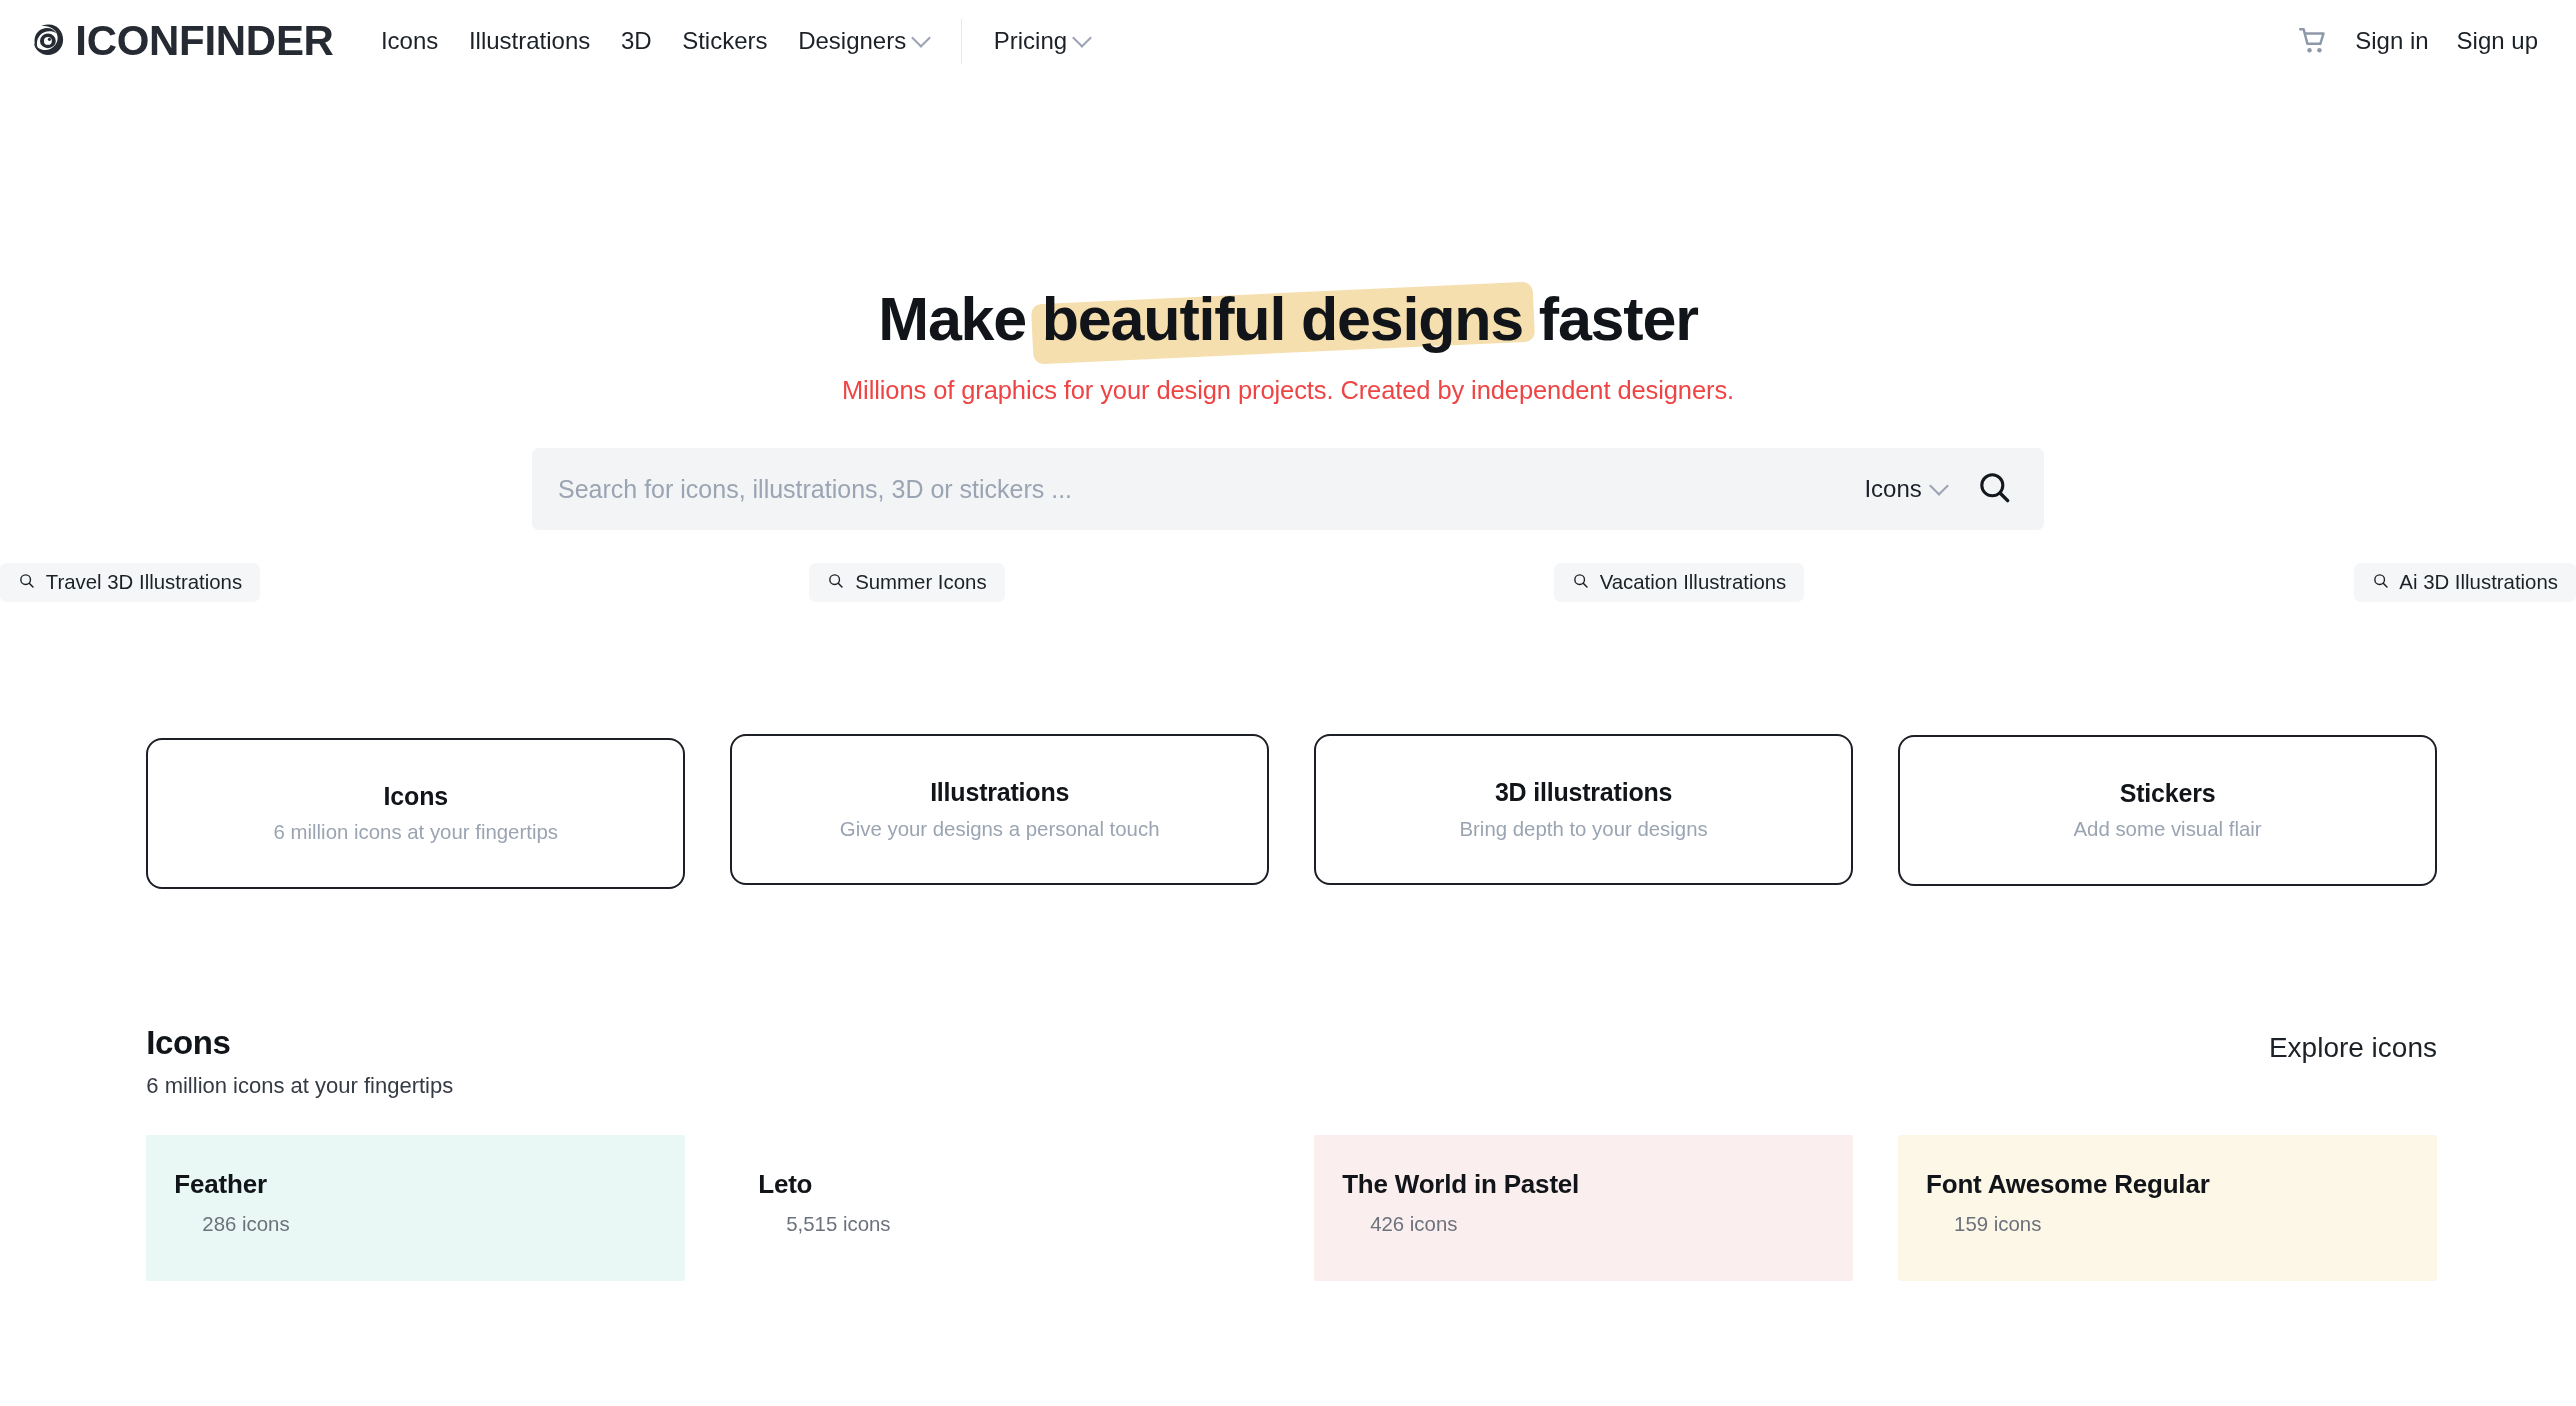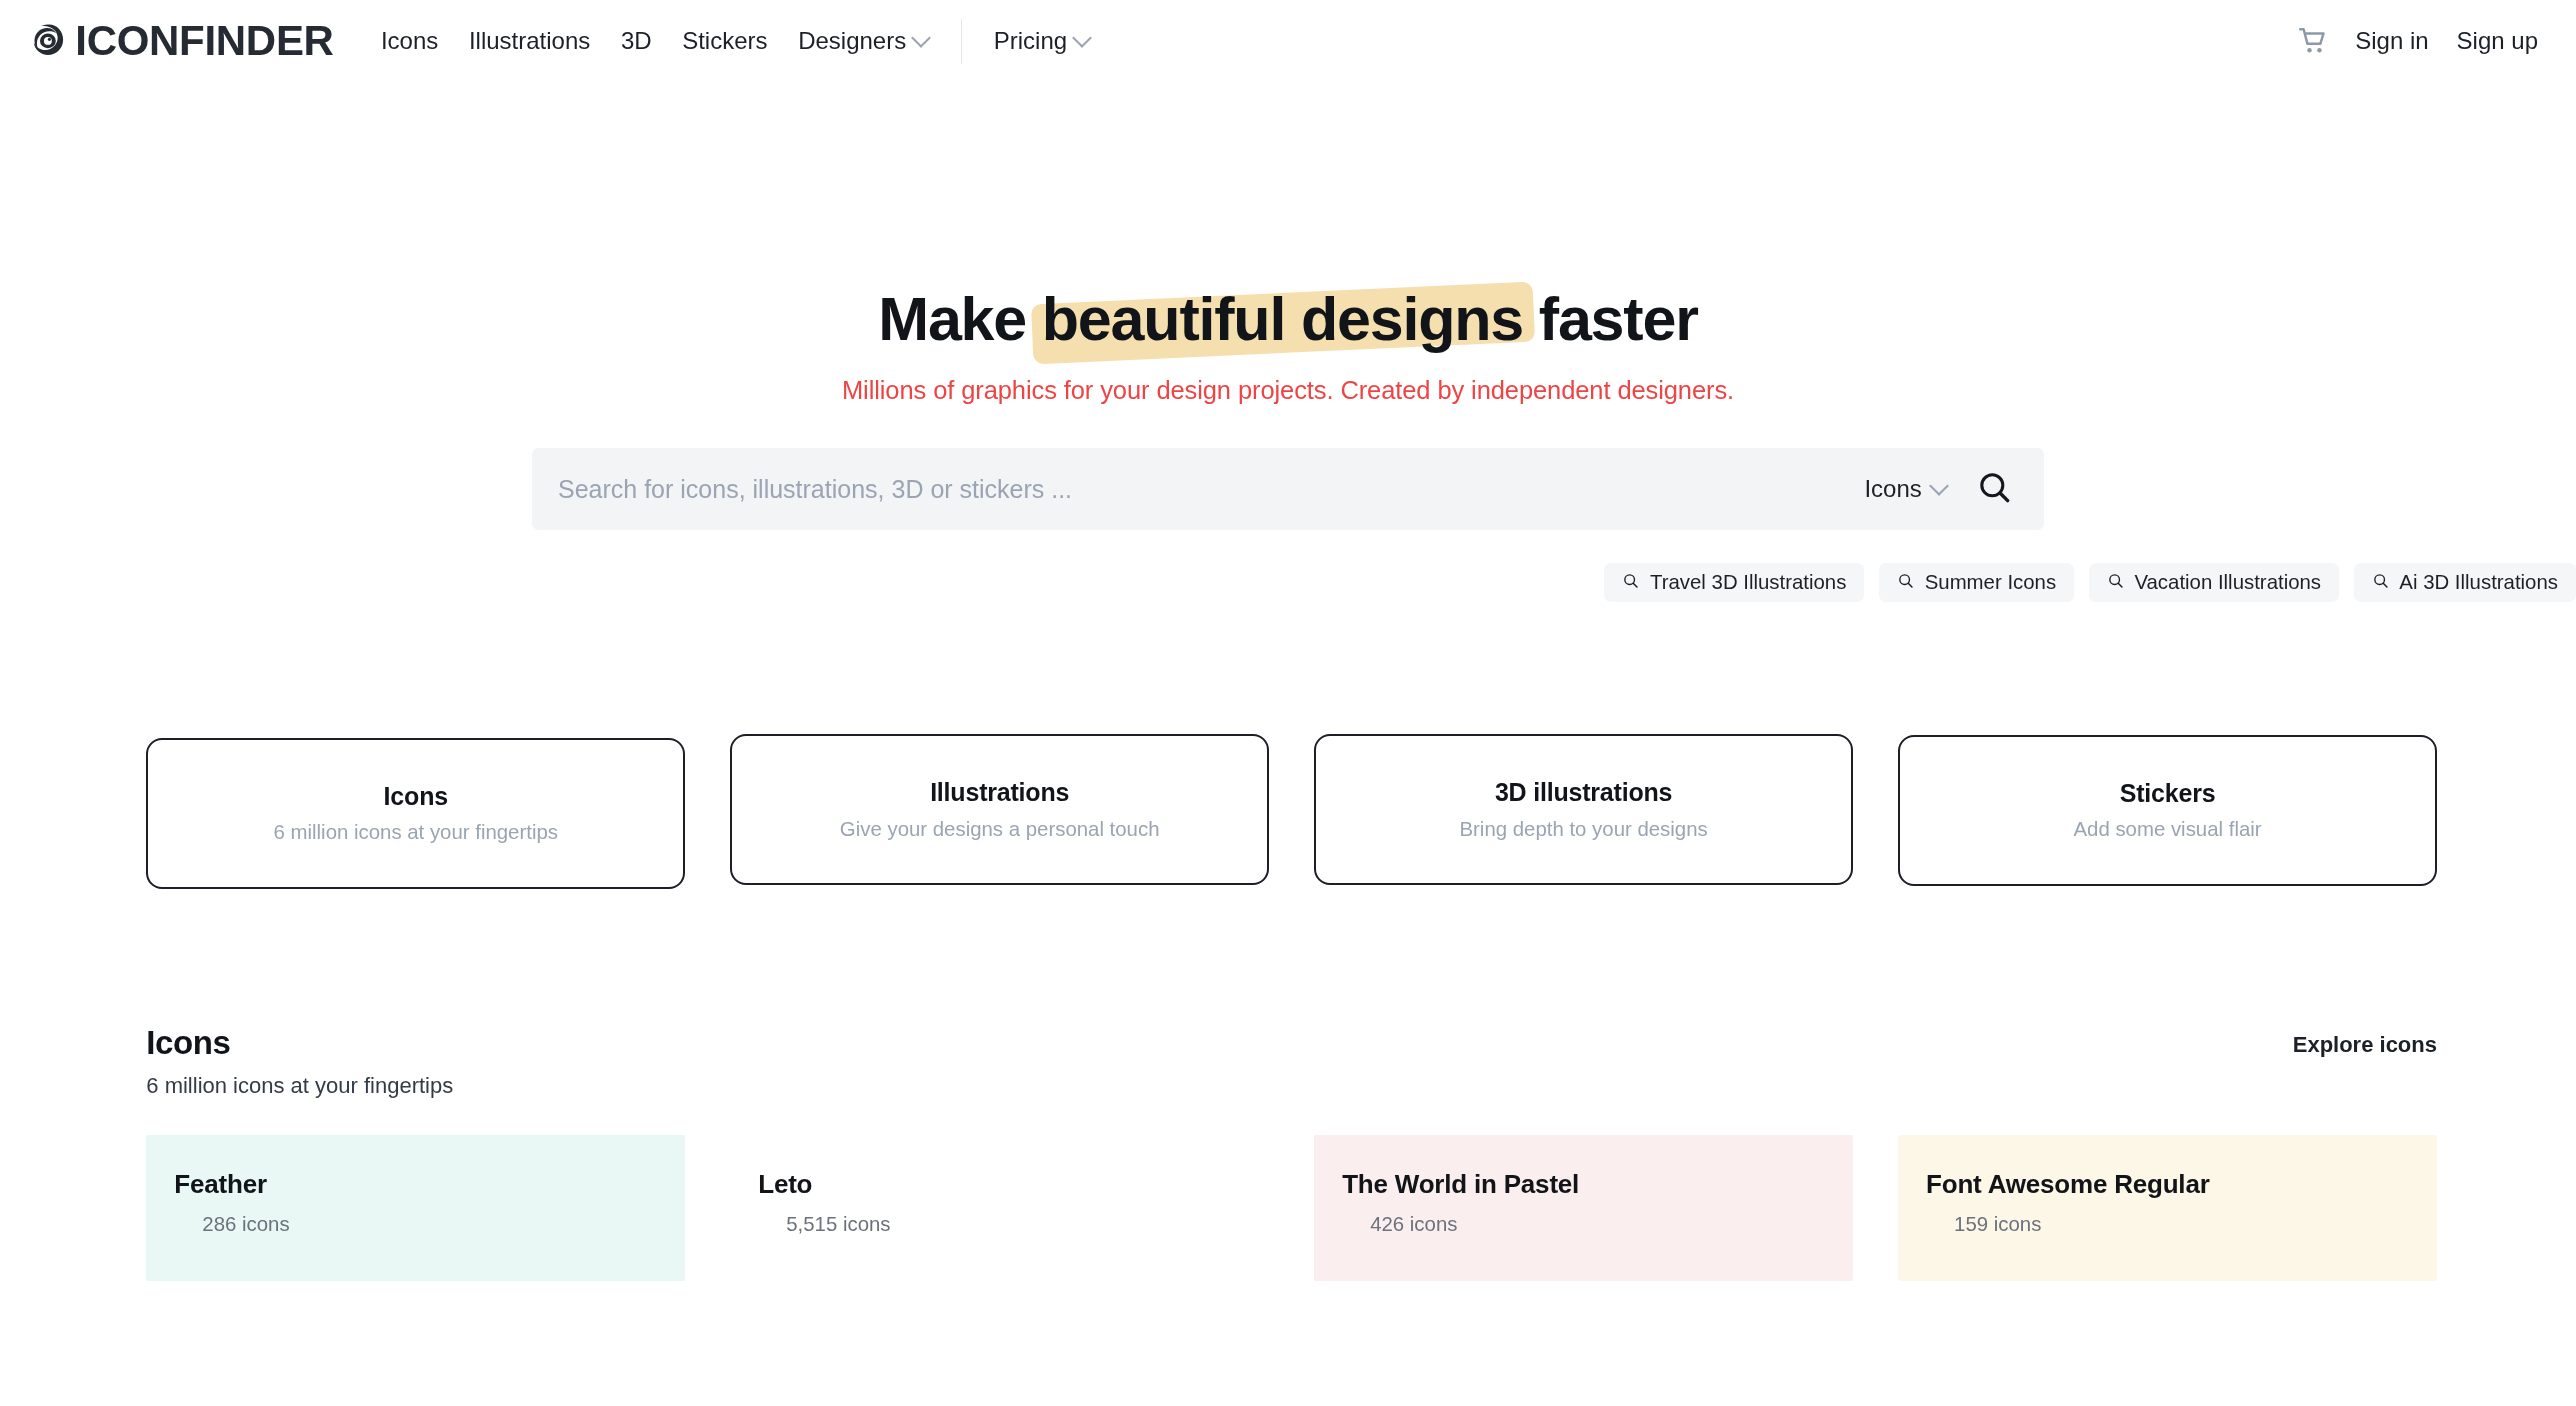--- a/index.html
+++ b/index.html
@@ -137,21 +137,21 @@
   .search-btn {
     width: 39px; height: 39px;
     display: flex; align-items: center; justify-content: center;
     cursor: pointer; background: none; border: none;
   }
 
   
   .chips {
     margin-top: 33px;
     display: flex;
-    justify-content: flex-end;
+    justify-content: space-between;
     gap: 14.6px;
   }
   .chip {
     background: #f4f6f8;
     border-radius: 6.6px;
     height: 39px;
     padding: 0 18px;
     display: flex;
     align-items: center;
     gap: 10.2px;
@@ -209,26 +209,25 @@
     color: #111418;
     letter-spacing: -0.4px;
   }
   .section-sub {
     margin-top: 11.6px;
     font-size: 22px;
     color: #353b44;
   }
   .section-link {
     margin-left: auto;
-    font-size: 22px;
+    font-size: 28px;
     color: #1c2127;
     cursor: pointer;
     padding-top: 8.7px;
     white-space: nowrap;
-    font-weight: bold;
   }
 
   
   .set-row {
     margin: 36px auto 0;
     width: 2298px;
     display: flex;
     gap: 45px;
     padding-left: 7.3px;
   }

